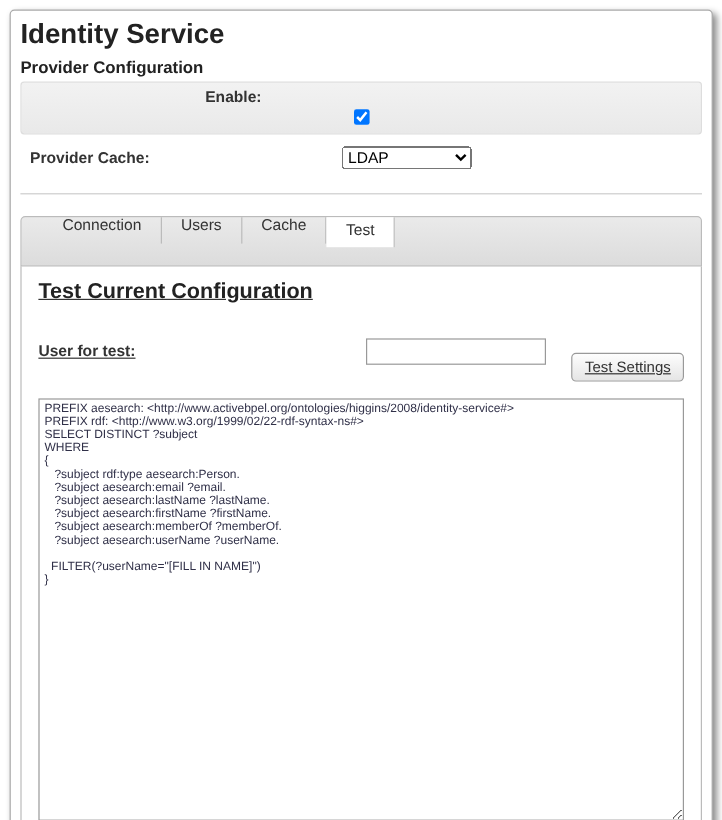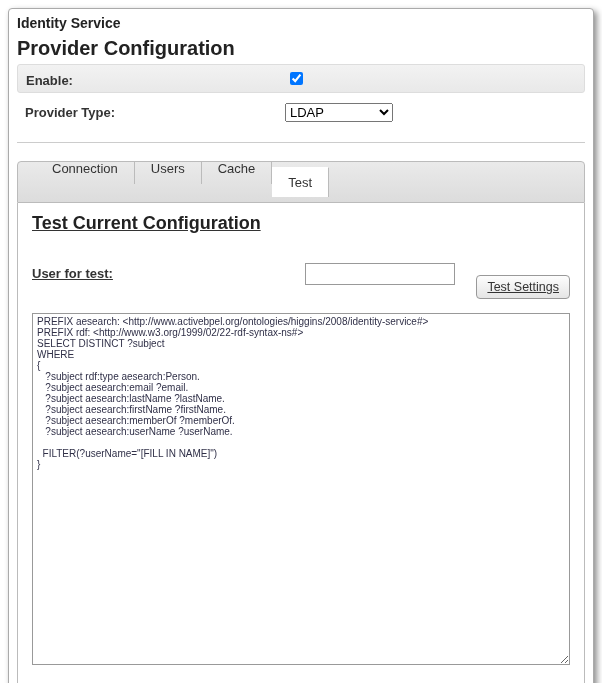--- a/index.html
+++ b/index.html
@@ -13,39 +13,40 @@
   }
   .panel {
     width: 586px;
     background: #fff;
     border: 1px solid #aaa;
     border-radius: 4px;
     box-shadow: 3px 3px 6px rgba(0,0,0,0.45);
     padding: 4px 8px 12px 8px;
   }
   .page-title {
-    font-size: 14px;
+    font-size: 23px;
     font-weight: bold;
     color: #222;
     margin: 2px 0 6px 0;
   }
   .subtitle {
-    font-size: 20px;
+    font-size: 14px;
     font-weight: bold;
     color: #222;
     margin: 0 0 4px 0;
   }
   .enable-row {
     display: flex;
-    align-items: flex-end;
+    align-items: center;
     background: linear-gradient(#f2f2f2,#e9e9e9);
     border: 1px solid #ddd;
     border-radius: 3px;
     padding: 4px 8px;
     margin: 2px 0 6px 0;
+    flex-direction: column;
   }
   .enable-row .elabel {
     width: 260px;
     font-weight: bold;
   }
   .provider-row {
     display: flex;
     align-items: center;
     padding: 4px 8px 10px 8px;
     margin-bottom: 10px;
@@ -79,21 +80,21 @@
     height: 30px;
     font-size: 13px;
     color: #333;
     border-right: 1px solid #bbb;
     cursor: pointer;
   }
   .tab.active {
     background: #fff;
     border-top: 1px solid #fff;
     position: relative;
-    top: 13px;
+    top: 3px;
     border-radius: 0;
     color: #333;
   }
   .tabpanel {
     border: 1px solid #bbb;
     border-top: none;
     padding: 8px 14px 14px 14px;
     text-decoration: underline;
   }
   .section-heading {
@@ -158,21 +159,21 @@
 
   <div class="page-title">Identity Service</div>
   <div class="subtitle">Provider Configuration</div>
 
   <div class="enable-row">
     <div class="elabel">Enable:</div>
     <input type="checkbox" checked="" style="">
   </div>
 
   <div class="provider-row">
-    <div class="plabel">Provider Type:</div>
+    <div class="plabel">Provider Cache:</div>
     <select>
       <option>LDAP</option>
     </select>
   </div>
 
   <hr class="sep">
 
   <div class="tabstrip">
     <div class="tab">Connection</div>
     <div class="tab">Users</div>

